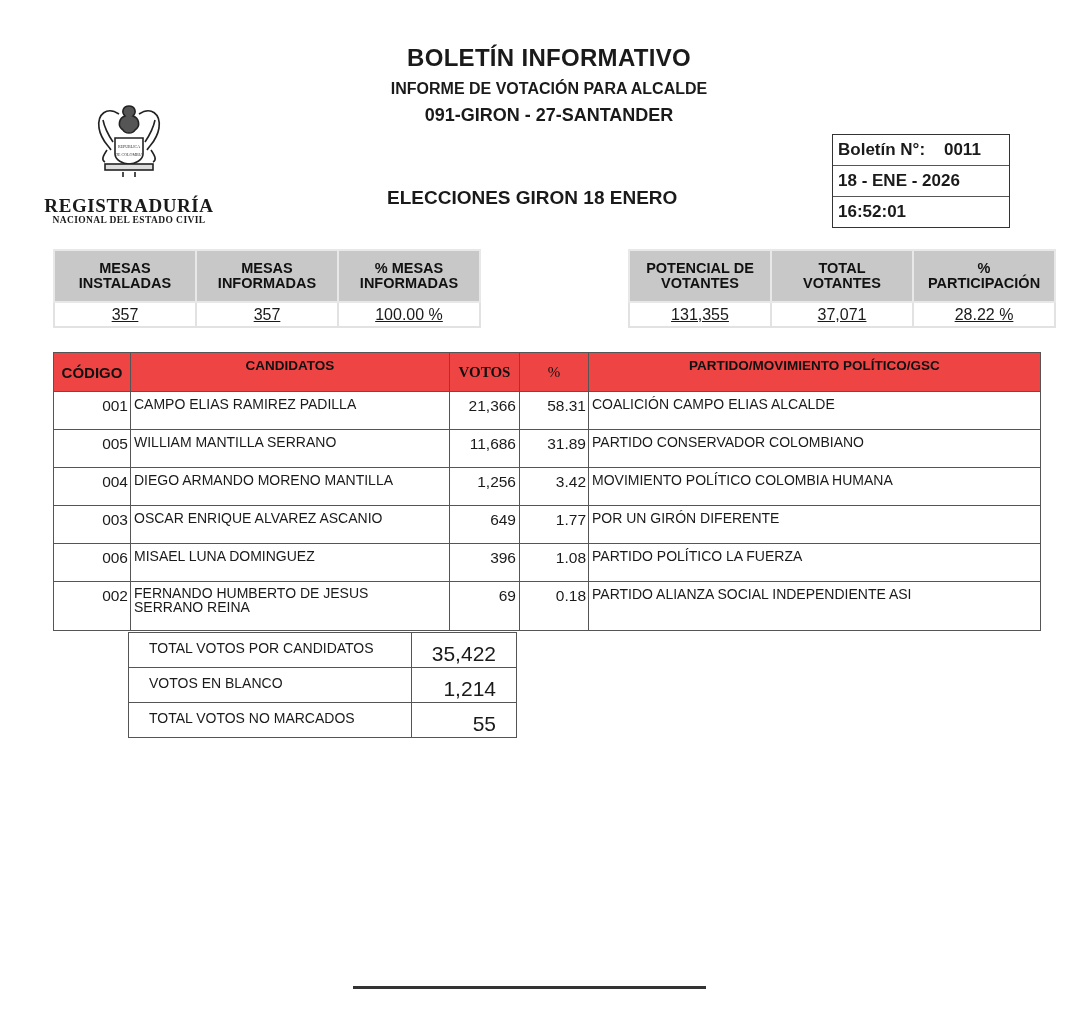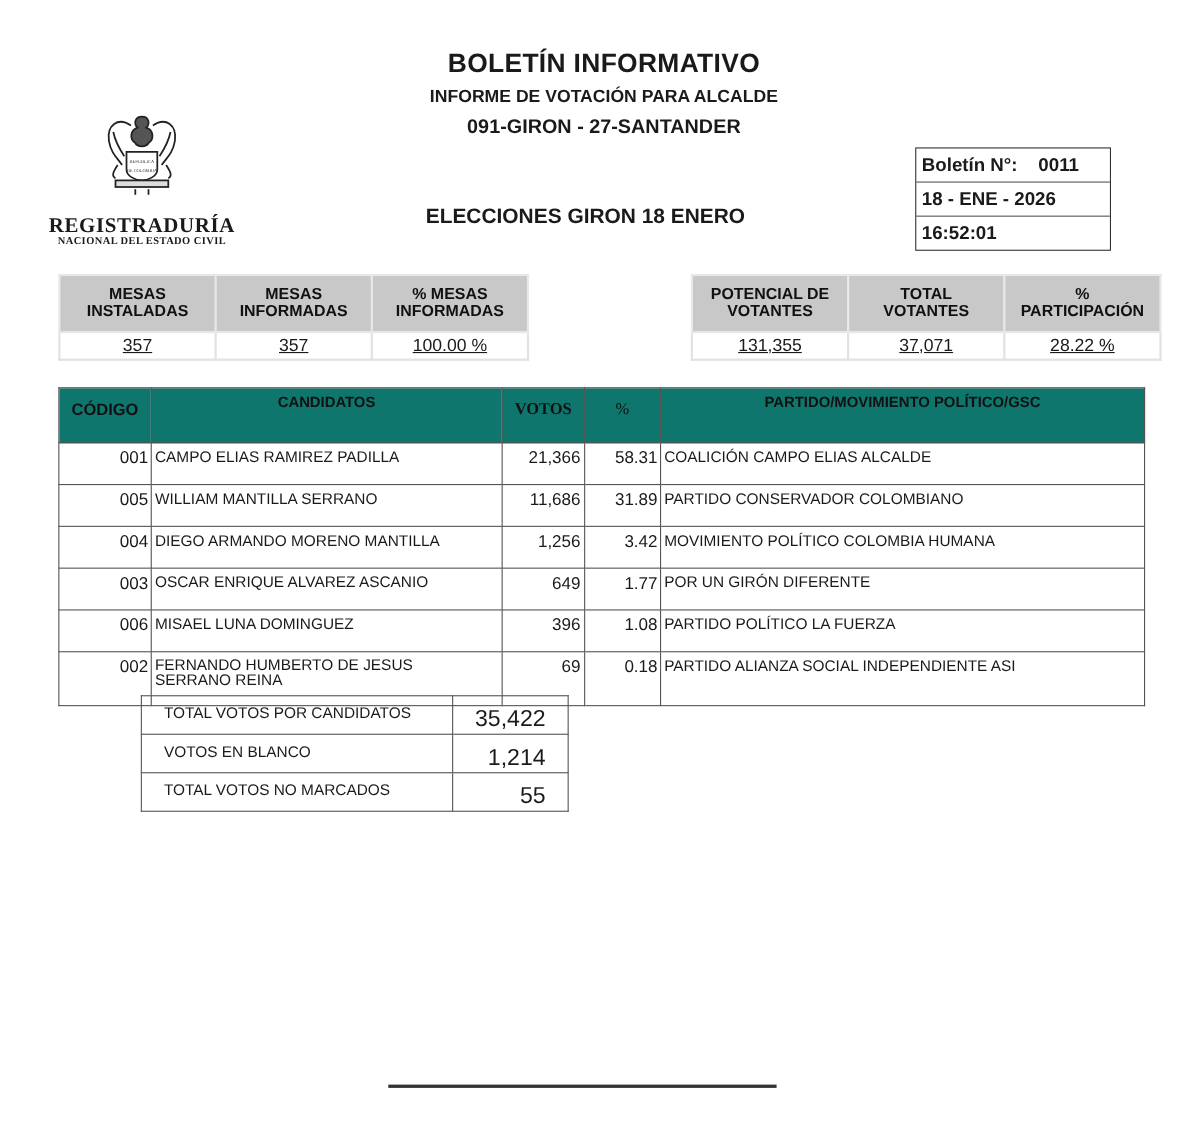--- a/index.html
+++ b/index.html
@@ -27,21 +27,21 @@
   
   table { border-collapse: collapse; }
   .stat { top: 249px; }
   .stat th { background: #c8c8c8; font-size: 14.5px; font-weight: bold; line-height: 15px; height: 50px; padding: 0; border: 2px solid #e8e8e8; text-align: center; color: #111; }
   .stat td { font-size: 16px; text-align: center; height: 23px; padding: 0; border: 2px solid #e2e2e2; text-decoration: underline; }
   .stat1 { left: 53px; }
   .stat2 { left: 628px; }
 
   
   .cand { left: 53px; top: 352px; width: 988px; border: 1.5px solid #444; }
-  .cand th { background: #0f766e; font-size: 13.5px; font-weight: bold; height: 33px; padding: 11px; border: 1.5px solid #555; vertical-align: top; padding-top: 5px; color: #111; }
+  .cand th { background: #ef4444; font-size: 13.5px; font-weight: bold; height: 33px; padding: 0; border: 1.5px solid #555; vertical-align: top; padding-top: 5px; color: #111; }
   .cand th.code { font-size: 15px; vertical-align: middle; padding-top: 0; }
   .cand th.votos { font-size: 15px; vertical-align: middle; padding-top: 0; font-family: Liberation Serif, serif; }
   .cand td { font-size: 14px; height: 34px; border: 1.5px solid #555; padding: 16px 3px; vertical-align: top; padding-top: 5px; box-sizing: border-box; line-height: 14px; }
   .cand td.num { text-align: right; font-size: 15.5px; padding-top: 7px; }
   .cand td.code-c { text-align: right; font-size: 15.5px; padding-top: 7px; padding-right: 2px; }
   .cand td.pct { text-align: right; font-size: 15.5px; padding-top: 7px; padding-right: 2px; }
 
   
   .totals { left: 128px; top: 632px; width: 389px; border: 1.5px solid #444; }
   .totals td { font-size: 14px; height: 35px; border: 1.5px solid #555; padding: 0 20px; vertical-align: top; padding-top: 7px; box-sizing: border-box; }

